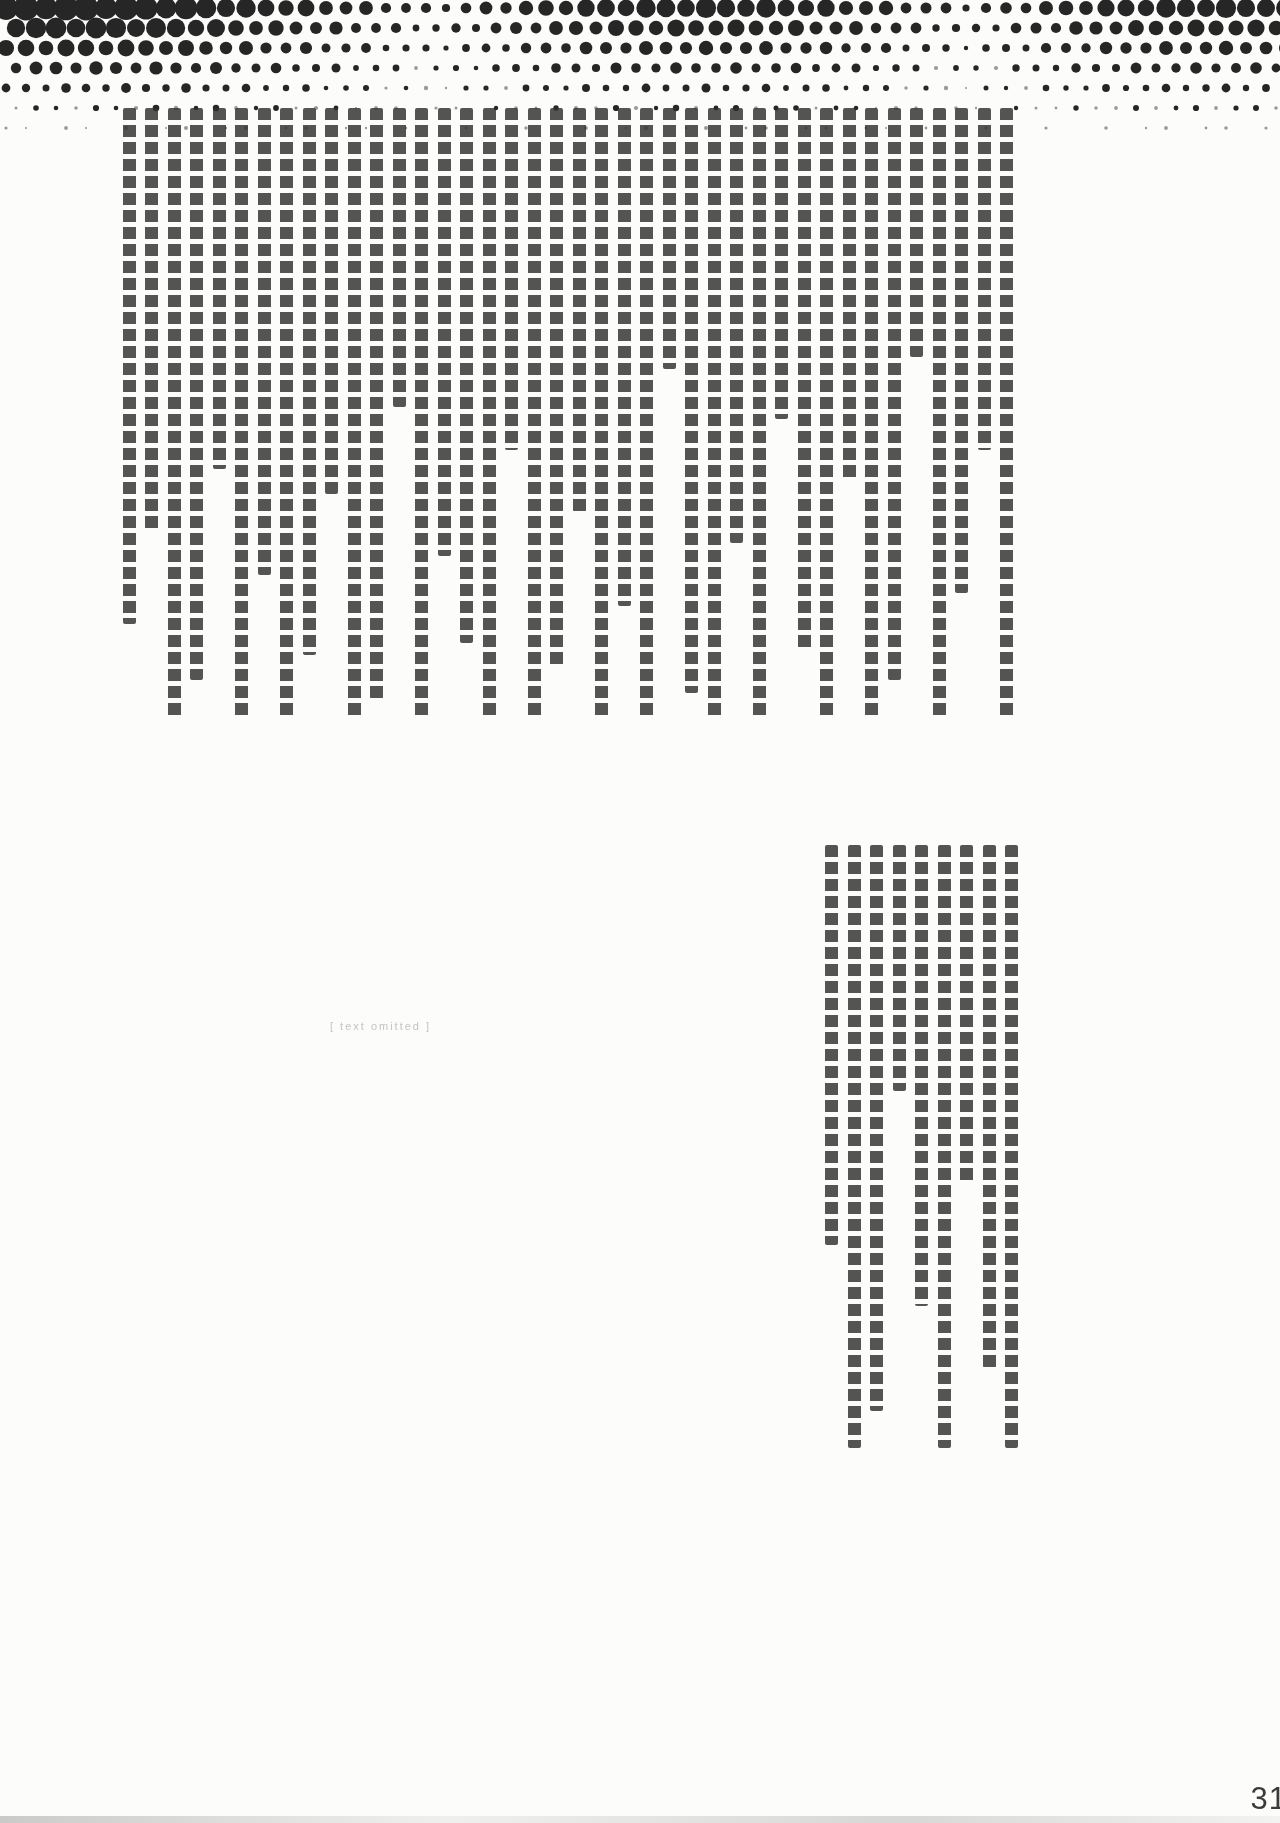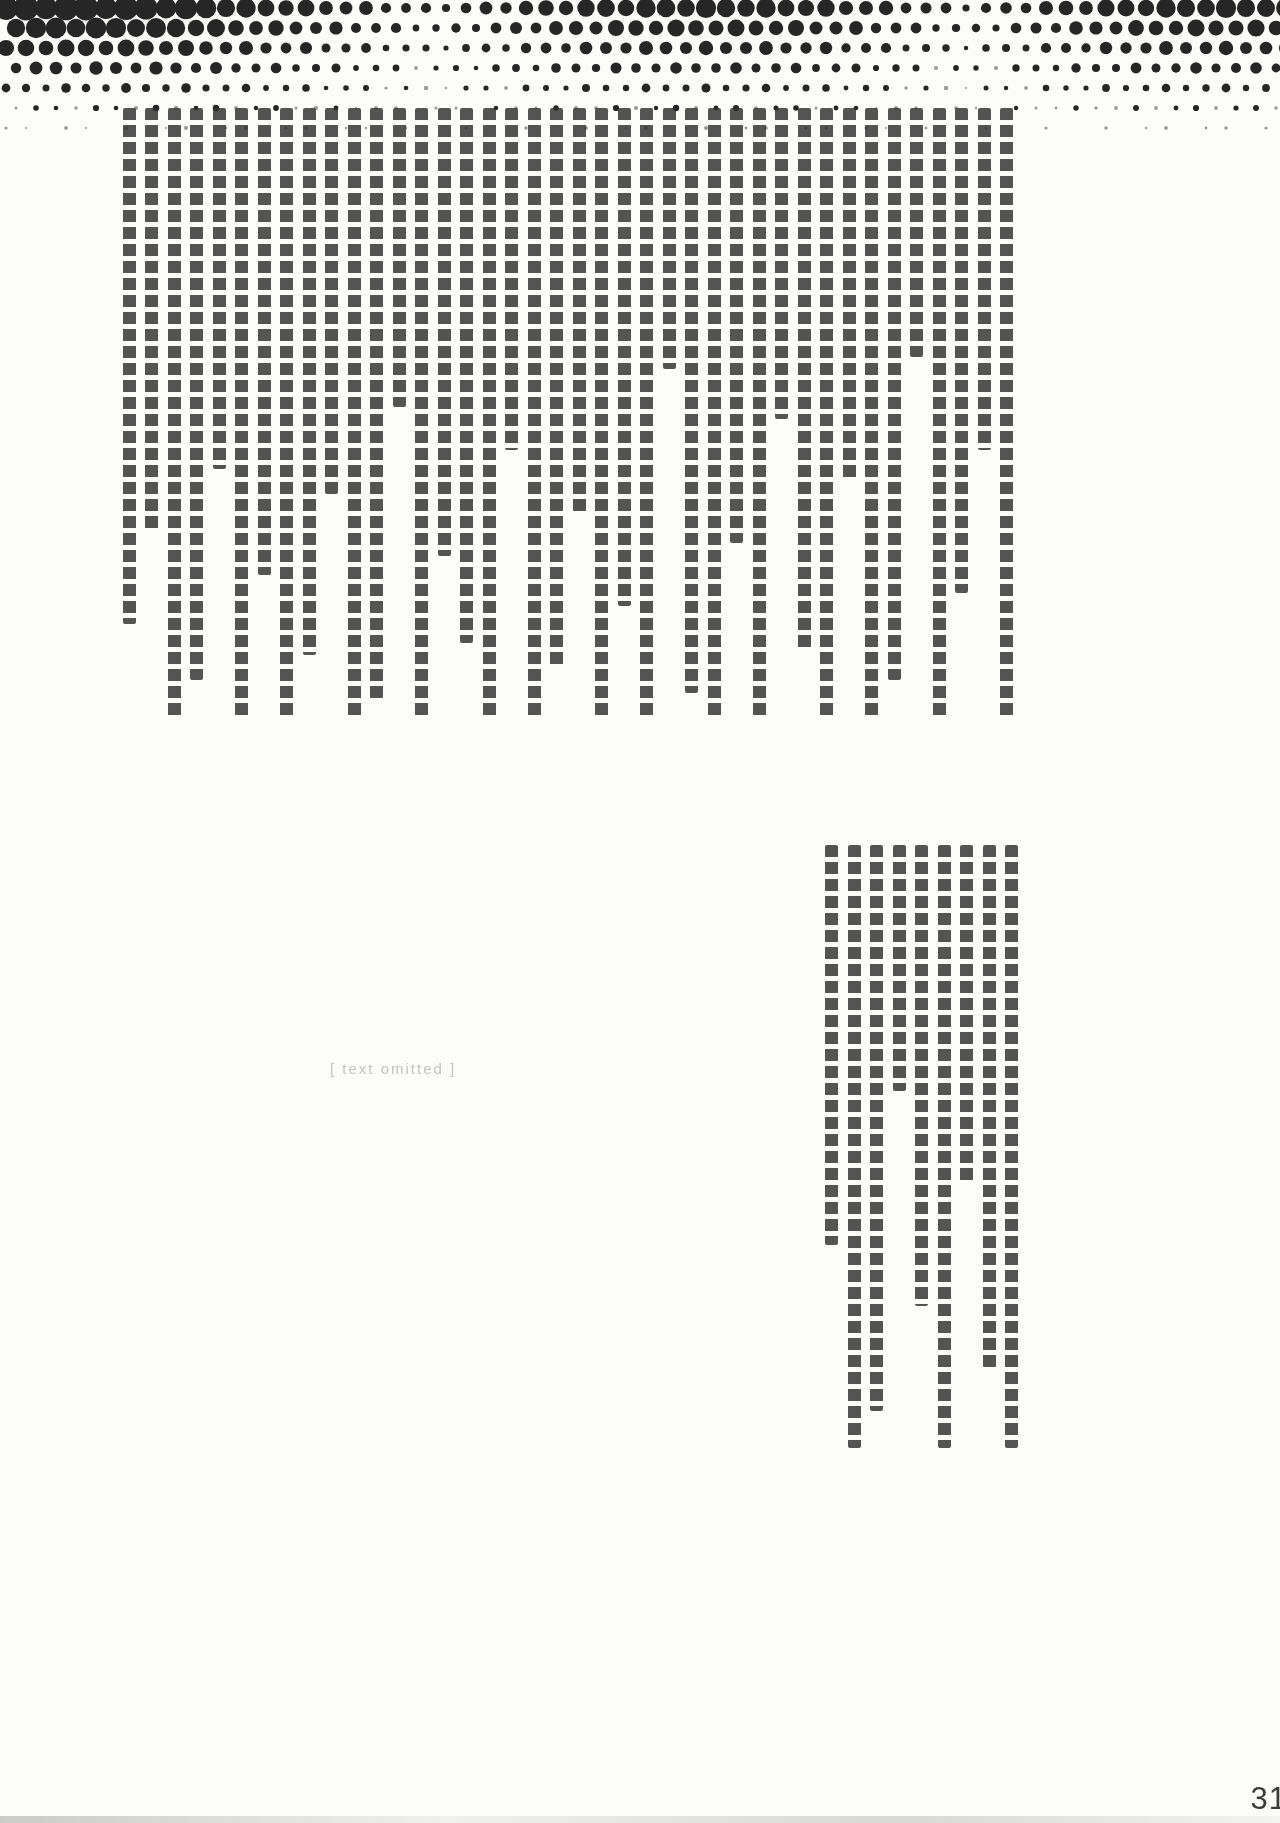--- a/index.html
+++ b/index.html
@@ -37,24 +37,23 @@
     );
     opacity: 0.82;
     border-radius: 2px;
   }
 
   .redaction-note {
     position: absolute;
     left: 330px;
     top: 1020px;
     color: #c4c4c0;
-    font-size: 15px;
+    font-size: 11px;
     letter-spacing: 2px;
     font-family: "Liberation Sans", sans-serif;
-    margin-top: 40px;
   }
 
   .page-number {
     position: absolute;
     right: -7px;           
     bottom: 6px;
     font-size: 31px;
     color: #3b3b3b;
     font-family: "Liberation Sans", sans-serif;
     letter-spacing: 1px;

